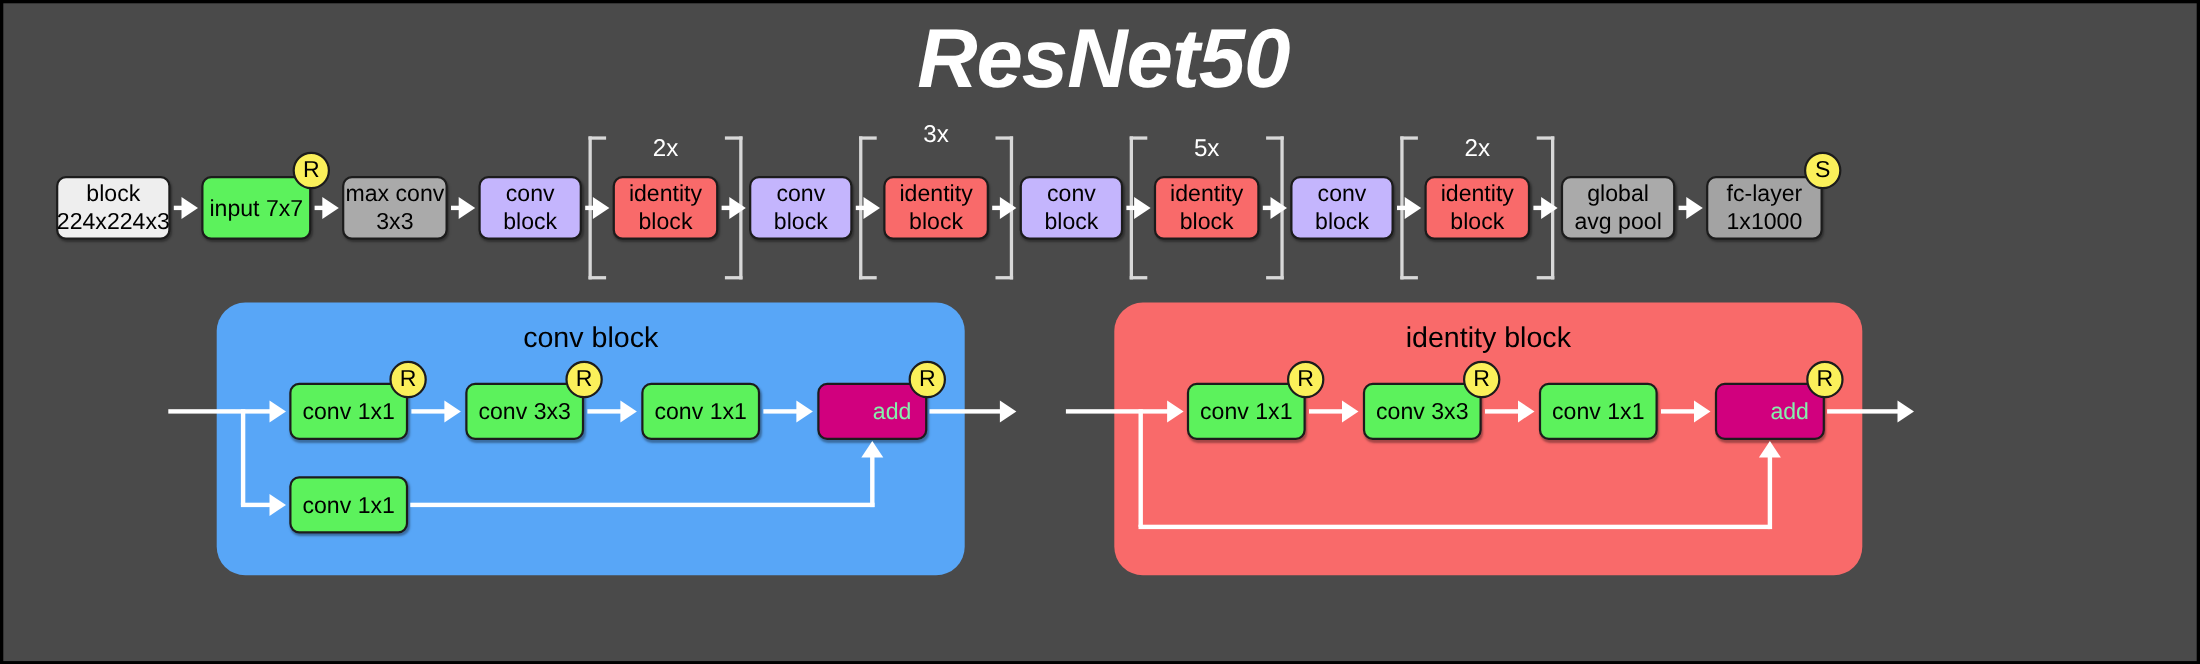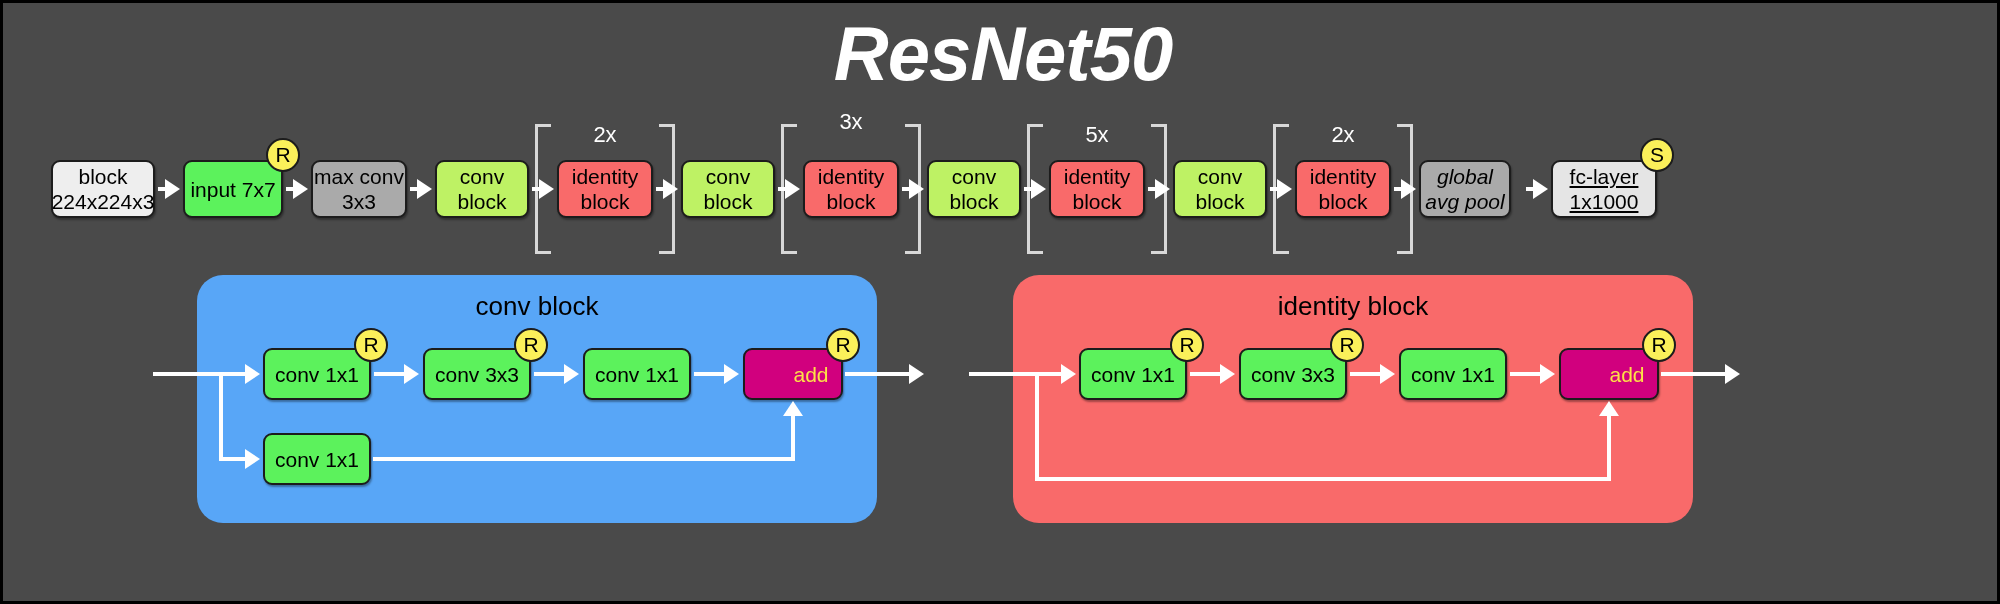--- a/index.html
+++ b/index.html
@@ -50,24 +50,24 @@
     font-size: 21px;
     line-height: 25px;
     text-align: center;
     white-space: pre-line;
     box-shadow: 1px 2px 2px rgba(0,0,0,0.35);
   }
 
   .n-input   { background: #eeeeee; }
   .n-green   { background: #5cf25c; }
   .n-gray    { background: #aaaaaa; }
-  .n-blue    { background: #bef264; }
+  .n-blue    { background: #c4b5fd; }
   .n-red     { background: #f96a6a; }
-  .n-orange  { background: #e5e5e5; text-decoration: underline; }
-  .n-add     { background: #d1007e; color: #fde047; padding-left: 36px; }
+  .n-orange  { background: #a3a3a3; }
+  .n-add     { background: #d1007e; color: #86efac; padding-left: 36px; }
 
   
   .badge {
     position: absolute;
     width: 34px;
     height: 34px;
     border-radius: 50%;
     background: #fbf05a;
     border: 2px solid #1c1c1c;
     color: #000000;
@@ -175,21 +175,21 @@
       <div class="mult-label" style="left: 1064px; top: 119px;">5x</div>
       <div class="node n-red" style="left: 1046px; top: 157px; width: 96px; height: 58px;">identity
 block</div>
       <div class="node n-blue" style="left: 1170px; top: 157px; width: 94px; height: 58px;">conv
 block</div>
       <div class="bracket" style="left: 1270px; top: 121px; height: 130px;"></div>
       <div class="bracket right" style="left: 1394px; top: 121px; height: 130px;"></div>
       <div class="mult-label" style="left: 1310px; top: 119px;">2x</div>
       <div class="node n-red" style="left: 1292px; top: 157px; width: 96px; height: 58px;">identity
 block</div>
-      <div class="node n-gray" style="left: 1416px; top: 157px; width: 92px; height: 58px; font-style: italic;">global
+      <div class="node n-gray" style="left: 1416px; top: 157px; width: 104px; height: 58px;">global
 avg pool</div>
       <div class="node n-orange" style="left: 1548px; top: 157px; width: 106px; height: 58px;">fc-layer
 1x1000</div>
       <div class="badge" style="left: 1637px; top: 135px;">S</div>
       <div class="wire h" style="left: 155px; top: 184px; width: 9px;"></div>
       <div class="arrowhead" style="left: 162px; top: 176px;"></div>
       <div class="wire h" style="left: 283px; top: 184px; width: 9px;"></div>
       <div class="arrowhead" style="left: 290px; top: 176px;"></div>
       <div class="wire h" style="left: 407px; top: 184px; width: 9px;"></div>
       <div class="arrowhead" style="left: 414px; top: 176px;"></div>

